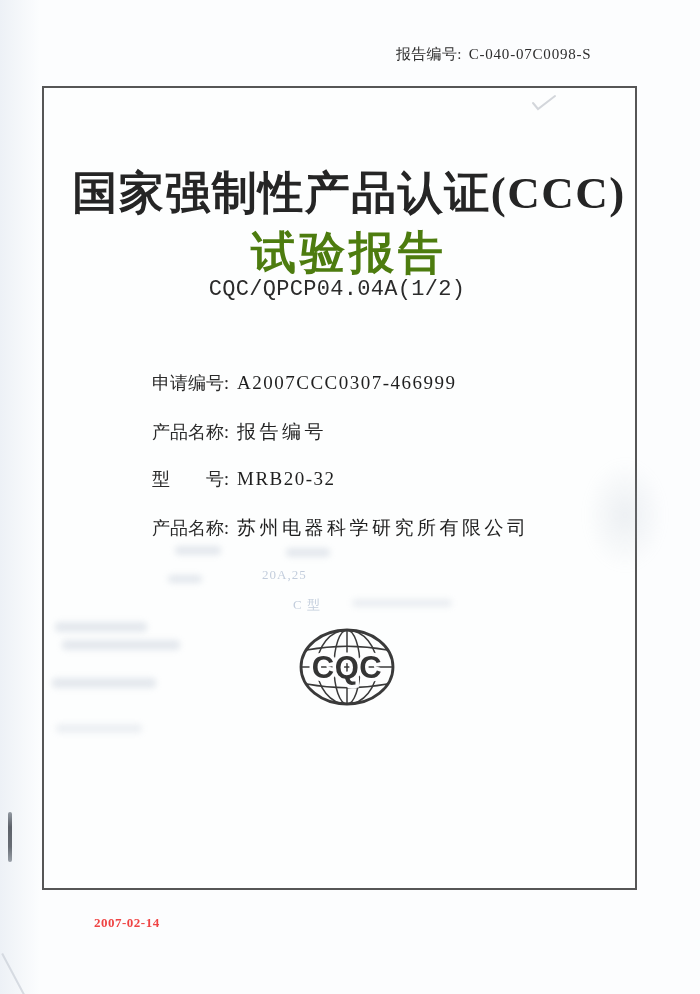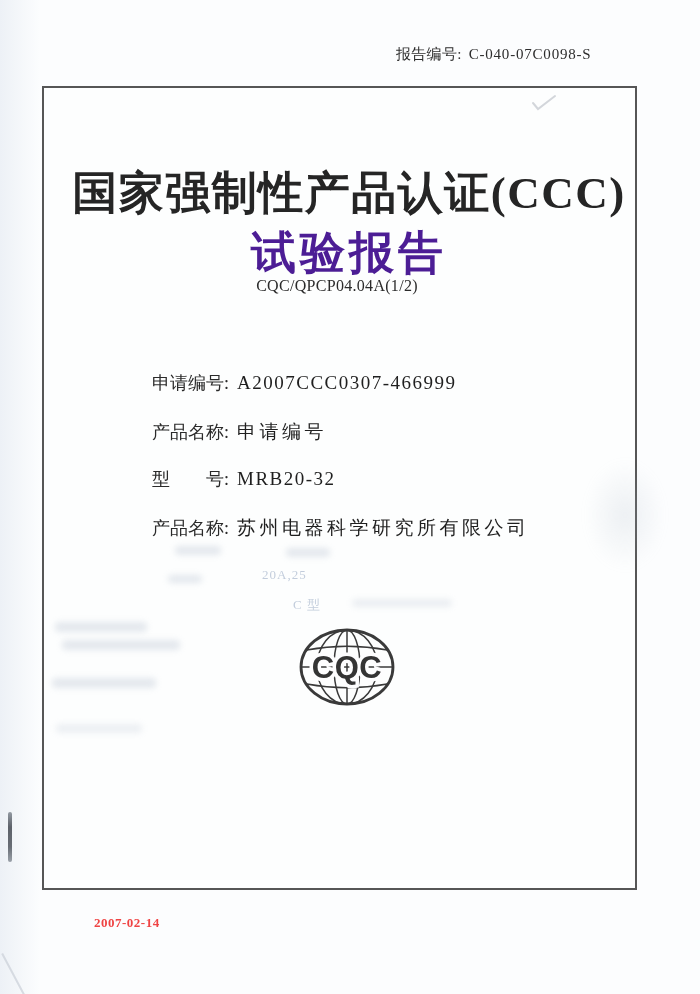--- a/index.html
+++ b/index.html
@@ -31,25 +31,25 @@
   .report-line .val { margin-left:7px; letter-spacing:0.8px; }
 
   .title-main {
     position:absolute; left:60px; top:163px; width:578px;
     text-align:center; font-size:45px; font-weight:600;
     letter-spacing:1.5px; color:#252525; white-space:nowrap;
   }
   .title-sub {
     position:absolute; left:60px; top:223px; width:578px;
     text-align:center; font-size:45px; font-weight:600;
-    letter-spacing:4px; color:#4c1d95;
+    letter-spacing:4px; color:#4d7c0f;
   }
   .doc-code {
     position:absolute; left:57px; top:277px; width:560px;
-    text-align:center; font-size:16px; letter-spacing:0.3px; color:#2b2b2b;
+    text-align:center; font-size:22px; letter-spacing:0.3px; color:#2b2b2b;font-family:Liberation Mono, monospace;
   }
 
   .fields {
     position:absolute; left:152px; top:371px;
     display:flex; flex-direction:column; gap:23px;
   }
   .field-row { display:flex; align-items:baseline; height:25px; white-space:nowrap; }
   .field-label { font-size:18px; white-space:pre; color:#2a2a2a; min-width:76px; }
   .field-value { font-size:19px; margin-left:8px; letter-spacing:1.5px; color:#1f1f1f; }
   .field-value.cjk { letter-spacing:3.5px; }
@@ -103,21 +103,21 @@
 <div class="title-sub">试验报告</div>
 <div class="doc-code">CQC/QPCP04.04A(1/2)</div>
 
 <div class="fields">
   <div class="field-row">
     <span class="field-label">申请编号:</span>
     <span class="field-value">A2007CCC0307-466999</span>
   </div>
   <div class="field-row">
     <span class="field-label">产品名称:</span>
-    <span class="field-value cjk">申请编号</span>
+    <span class="field-value cjk">报告编号</span>
   </div>
   <div class="field-row">
     <span class="field-label">型　　号:</span>
     <span class="field-value">MRB20-32</span>
   </div>
   <div class="field-row">
     <span class="field-label">产品名称:</span>
     <span class="field-value cjk">苏州电器科学研究所有限公司</span>
   </div>
 </div>

